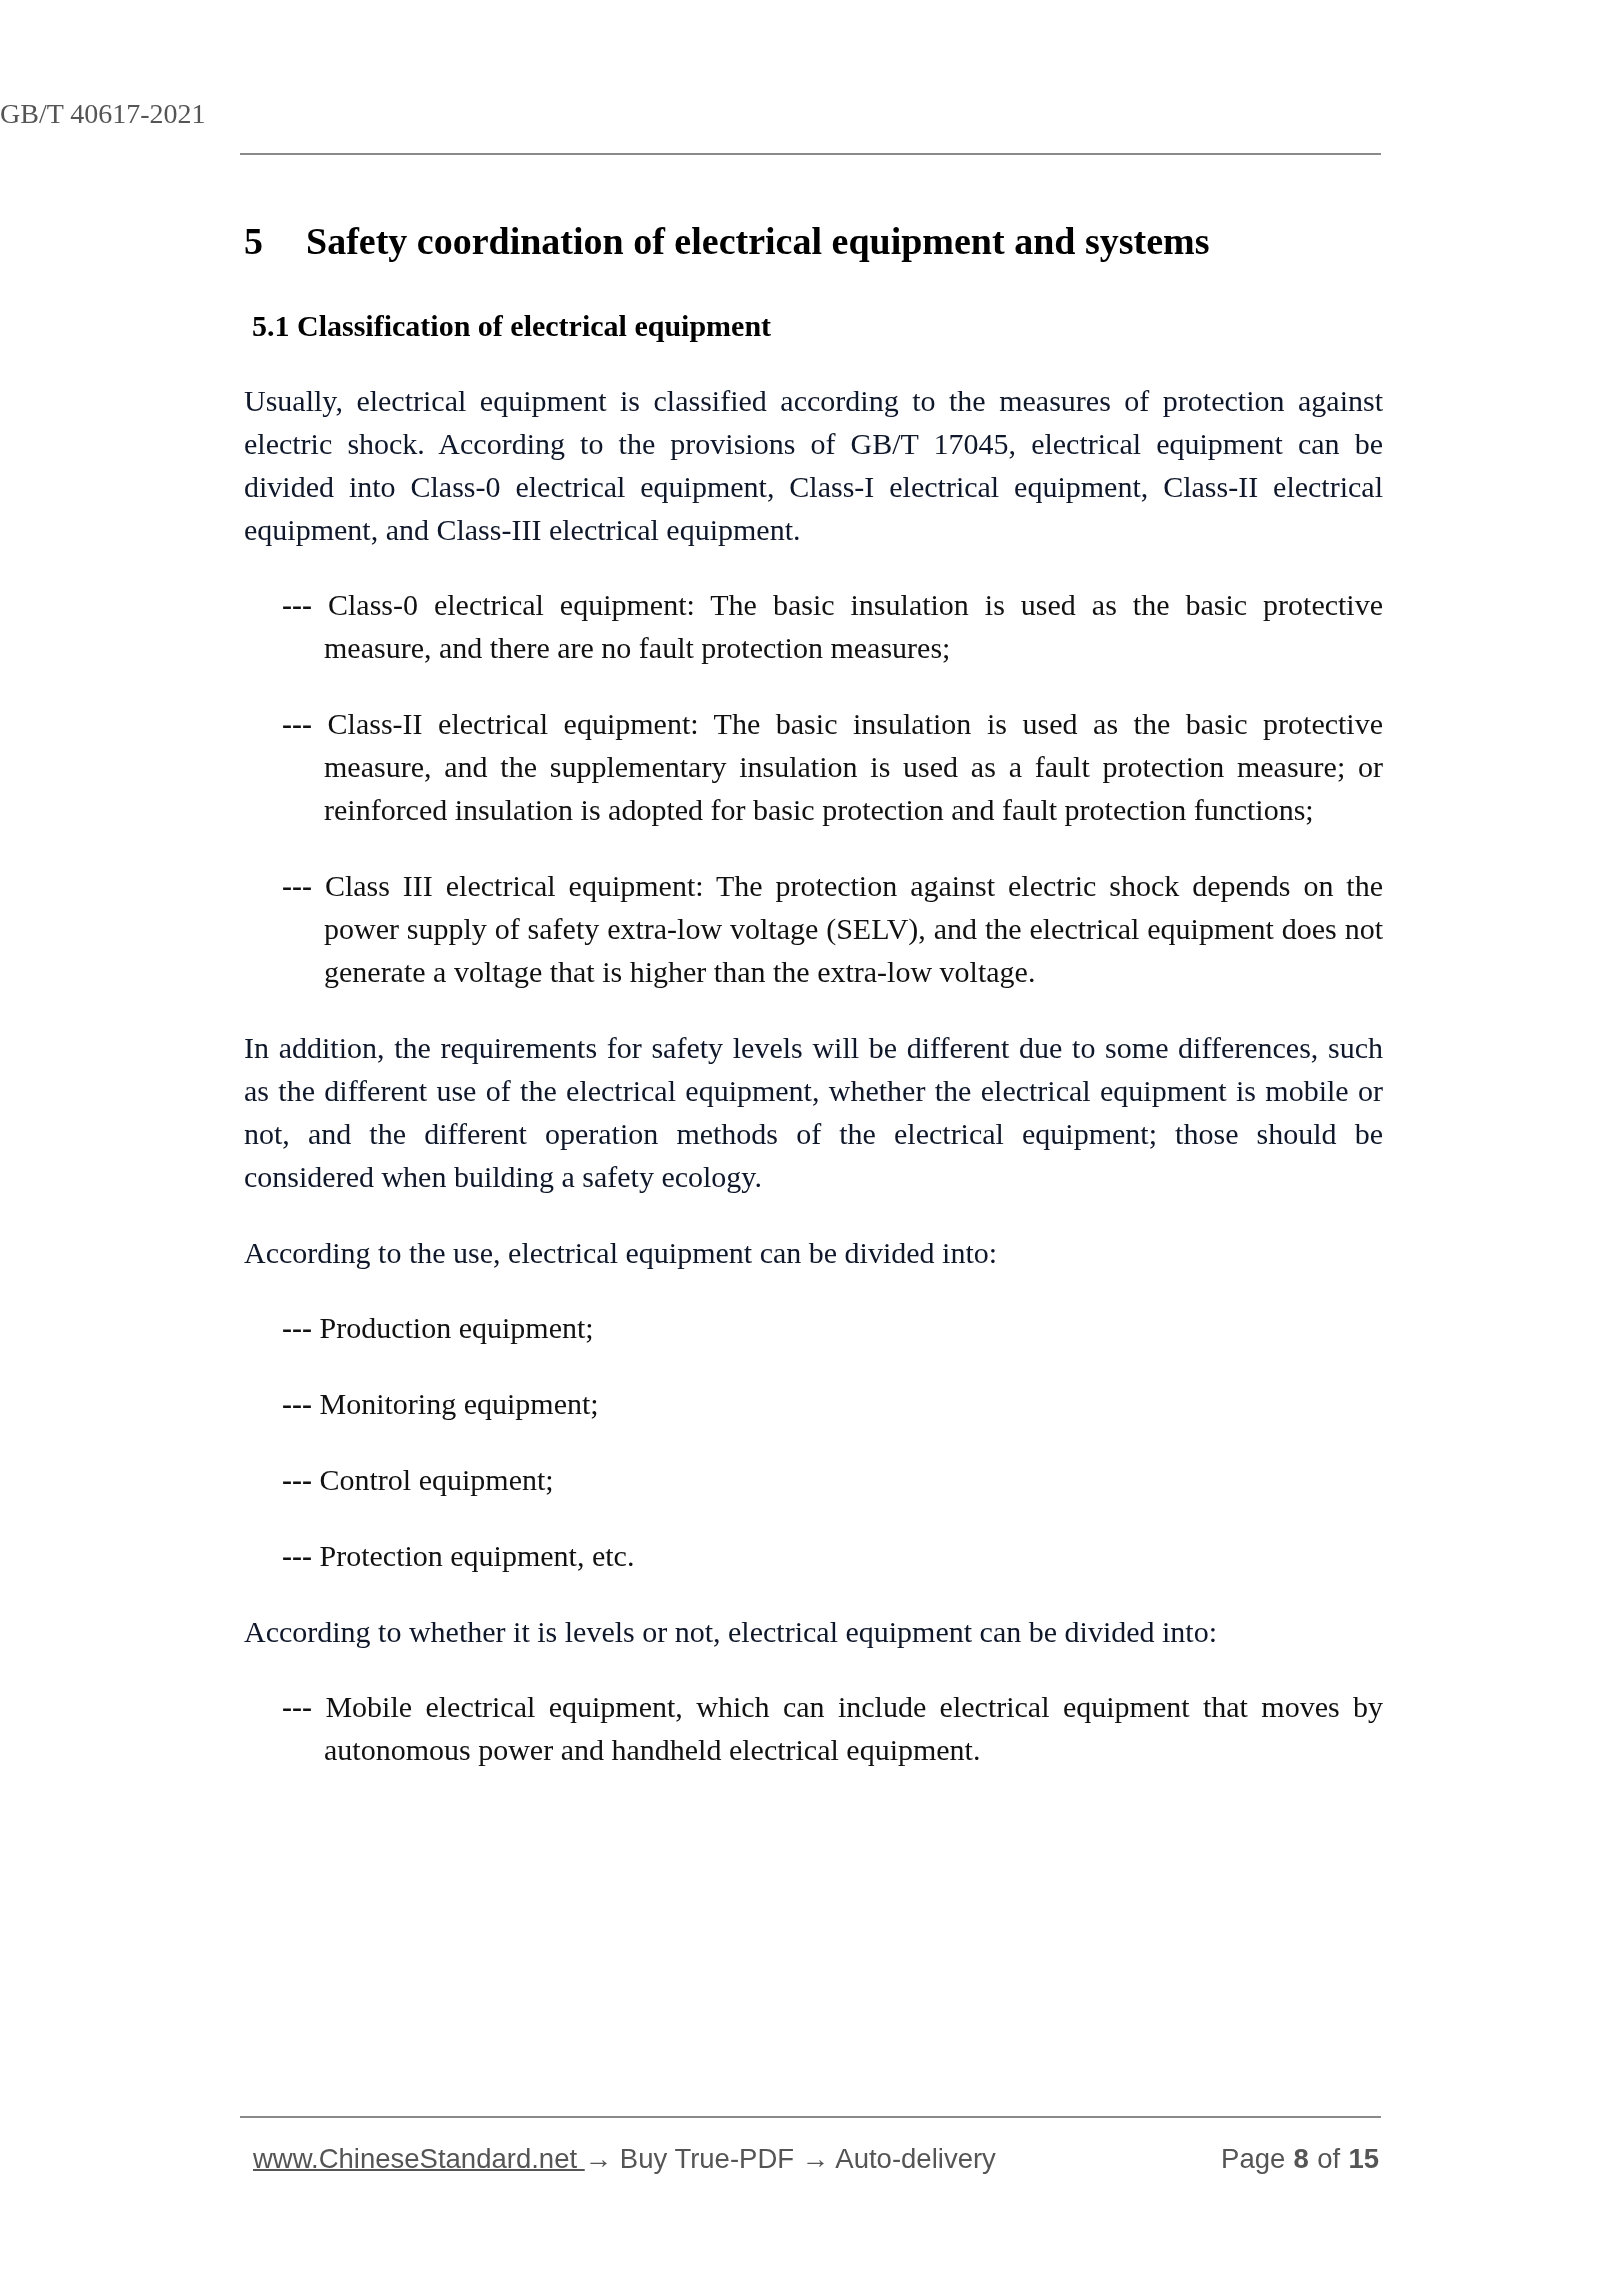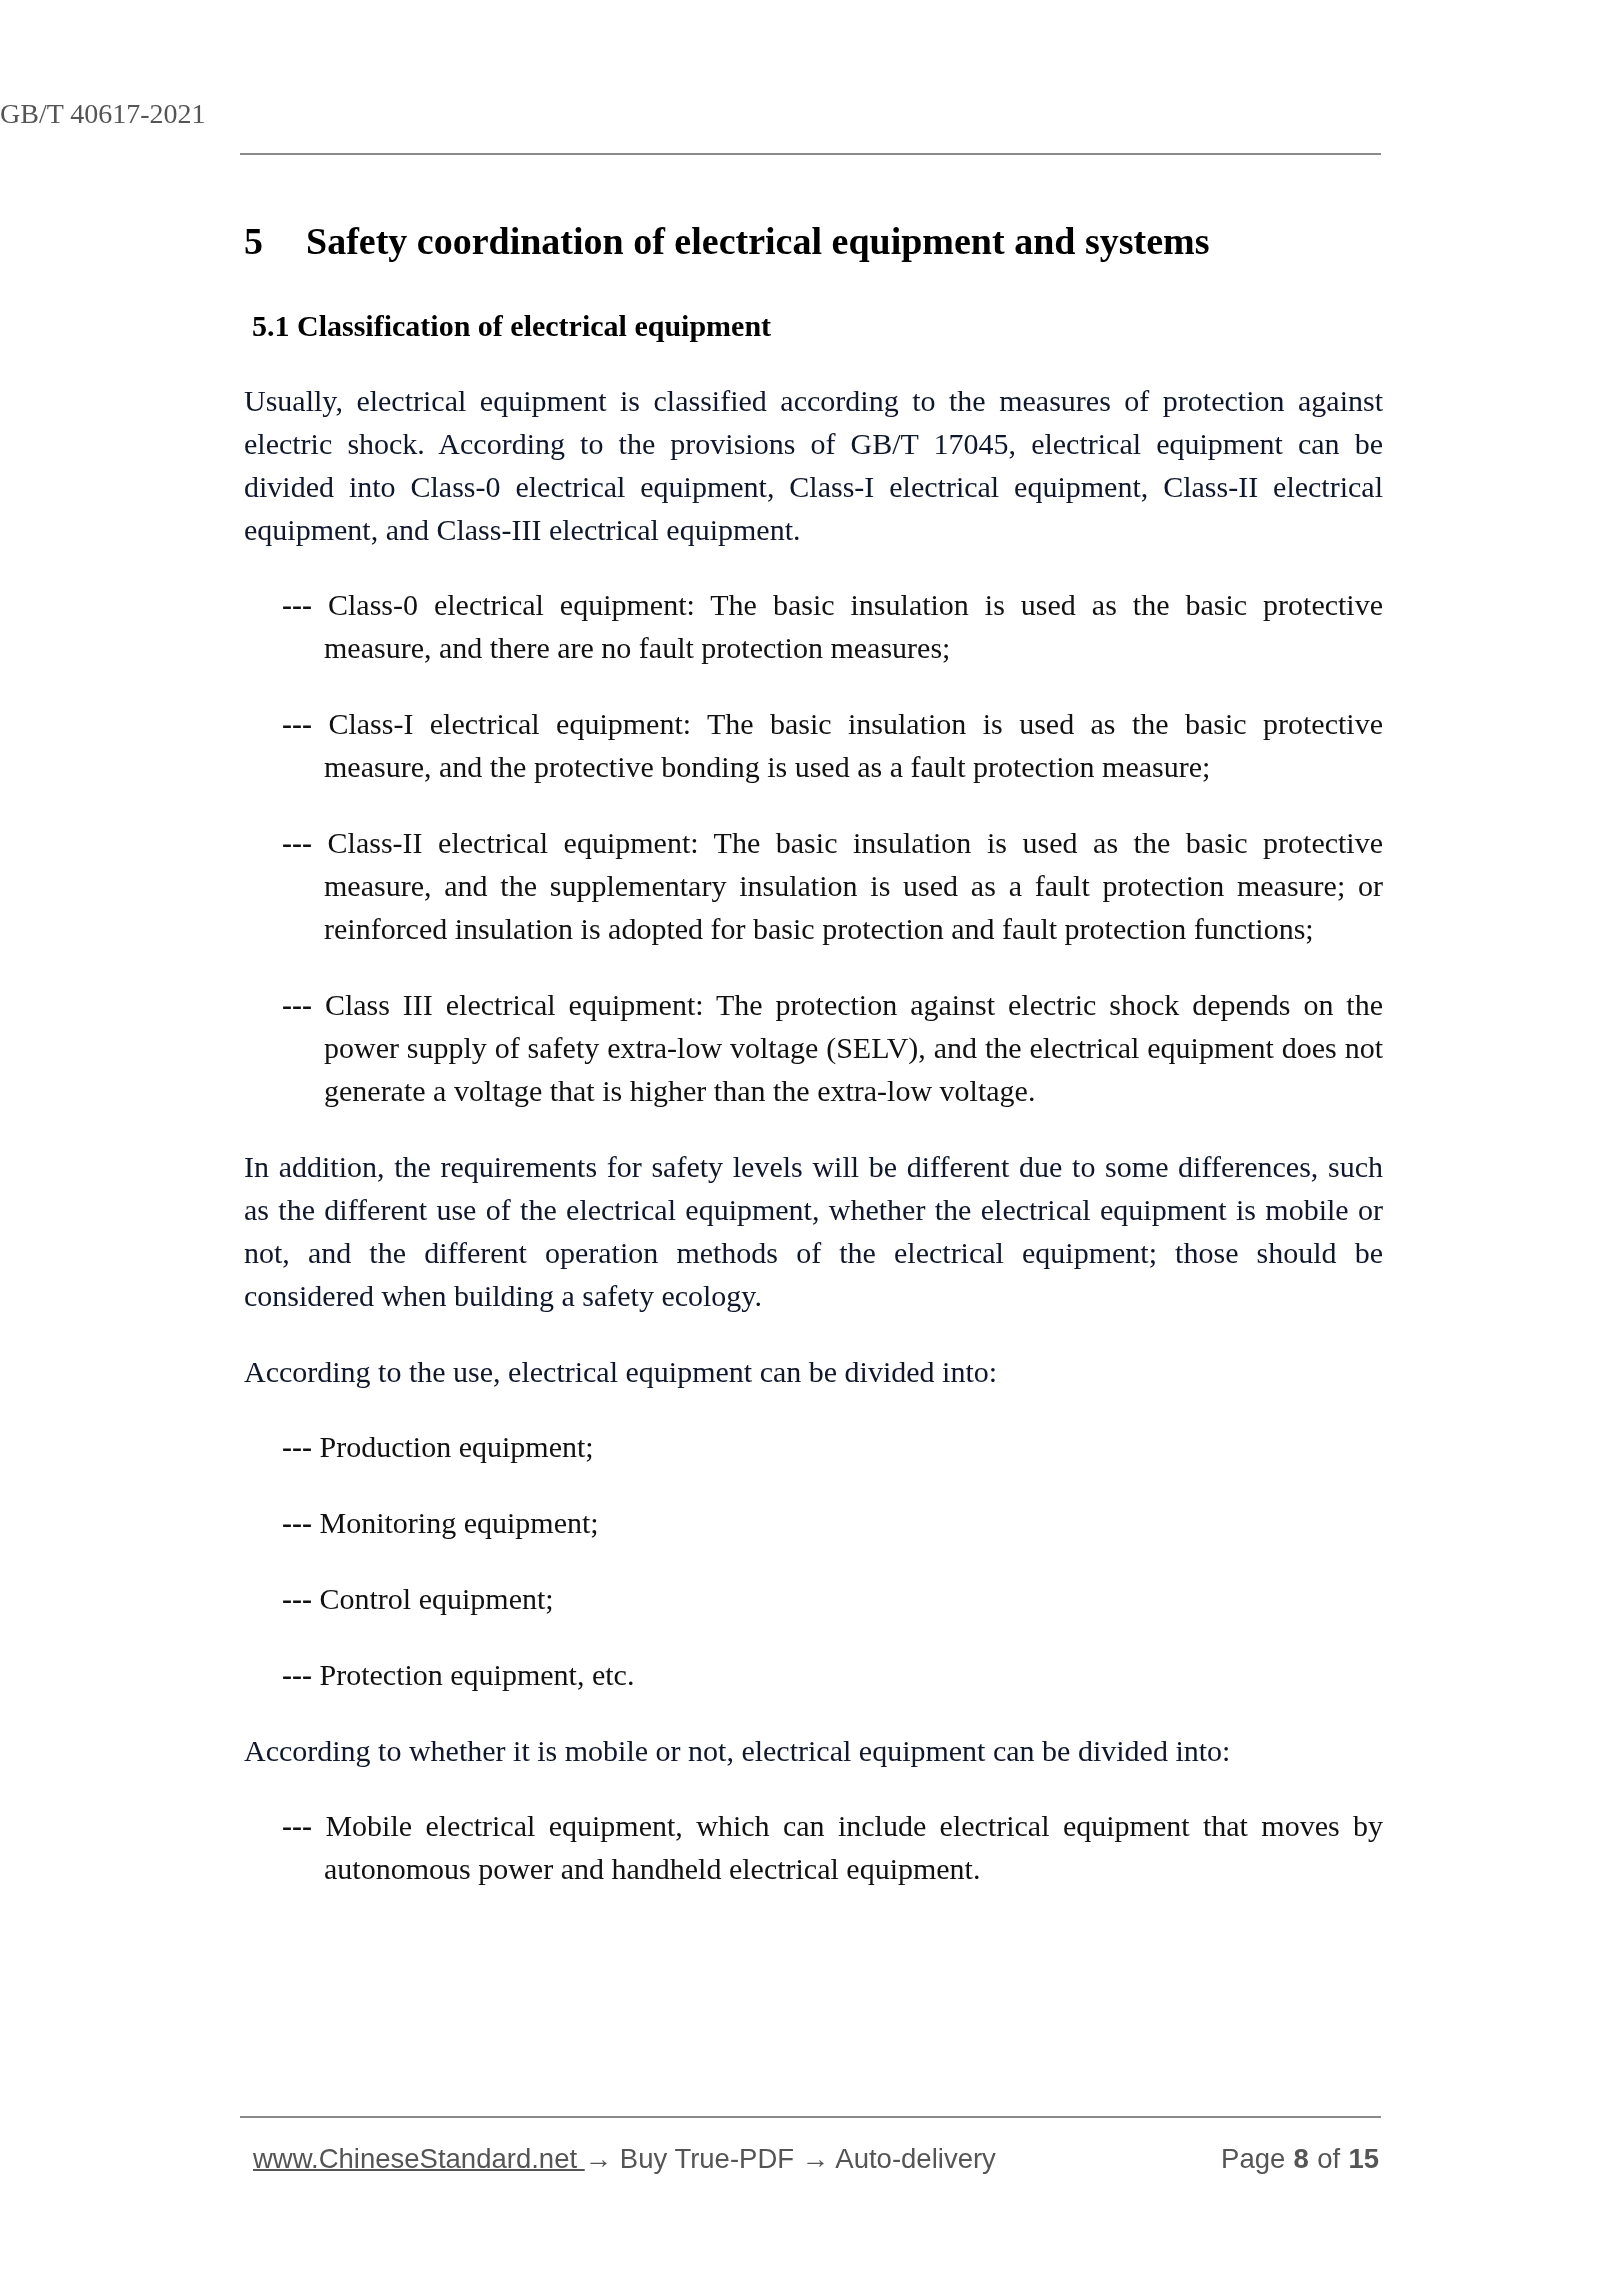--- a/index.html
+++ b/index.html
@@ -64,37 +64,36 @@
     <span class="num">5</span>
     <span>Safety coordination of electrical equipment and systems</span>
   </h1>
 
   <h2 class="h2">5.1 Classification of electrical equipment</h2>
 
   <p class="body p1">Usually, electrical equipment is classified according to the measures of protection against electric shock. According to the provisions of GB/T 17045, electrical equipment can be divided into Class-0 electrical equipment, Class-I electrical equipment, Class-II electrical equipment, and Class-III electrical equipment.</p>
 
   <ul class="dash">
     <li><span class="dash-mark">---</span> <span>Class-0 electrical equipment: The basic insulation is used as the basic protective measure, and there are no fault protection measures;</span></li>
-    <li><span class="dash-mark">---</span> <span>Class-I electrical equipment: The basic insulation is used as the basic protective measure, and the protective bonding is used as a fault protection measure;</span></li>
     <li><span class="dash-mark">---</span> <span>Class-II electrical equipment: The basic insulation is used as the basic protective measure, and the supplementary insulation is used as a fault protection measure; or reinforced insulation is adopted for basic protection and fault protection functions;</span></li>
     <li><span class="dash-mark">---</span> <span>Class III electrical equipment: The protection against electric shock depends on the power supply of safety extra-low voltage (SELV), and the electrical equipment does not generate a voltage that is higher than the extra-low voltage.</span></li>
   </ul>
 
   <p class="body gap">In addition, the requirements for safety levels will be different due to some differences, such as the different use of the electrical equipment, whether the electrical equipment is mobile or not, and the different operation methods of the electrical equipment; those should be considered when building a safety ecology.</p>
 
   <p class="body gap">According to the use, electrical equipment can be divided into:</p>
 
   <ul class="dash short">
     <li><span class="dash-mark">---</span> <span>Production equipment;</span></li>
     <li><span class="dash-mark">---</span> <span>Monitoring equipment;</span></li>
     <li><span class="dash-mark">---</span> <span>Control equipment;</span></li>
     <li><span class="dash-mark">---</span> <span>Protection equipment, etc.</span></li>
   </ul>
 
-  <p class="body gap">According to whether it is mobile or not, electrical equipment can be divided into:</p>
+  <p class="body gap">According to whether it is levels or not, electrical equipment can be divided into:</p>
 
   <ul class="dash">
     <li><span class="dash-mark">---</span> <span>Mobile electrical equipment, which can include electrical equipment that moves by autonomous power and handheld electrical equipment.</span></li>
   </ul>
 </div>
 
 <div class="rule bottom"></div>
 
 <div class="footer">
   <div class="left">

